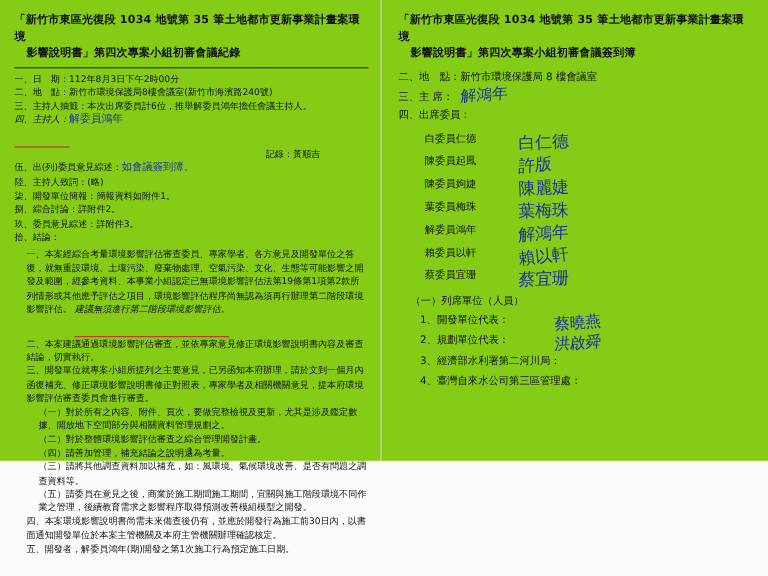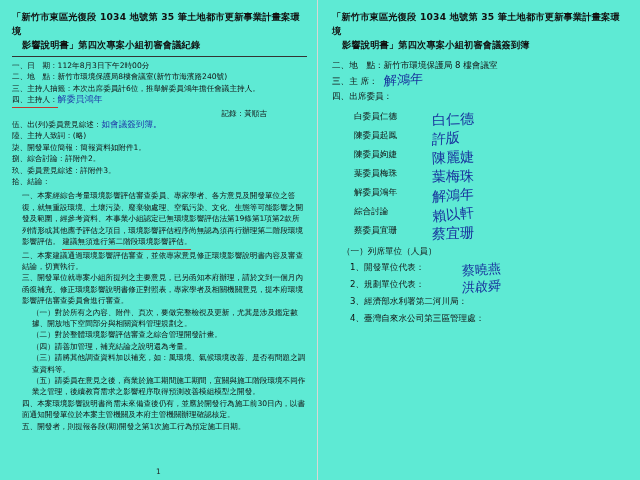--- a/index.html
+++ b/index.html
@@ -12,41 +12,41 @@
   }
   .page{
     position:relative;
     width:640px;height:480px;
     background:#fbfbf9;
     display:flex;
   }
   .sheet{
     position:relative;
     box-sizing:border-box;
-    background:#5eead4;
-    height:480px;
+    background:#84cc16;
+    height:384px;
   }
   .left{
     width:318px;
     padding:10px 10px 6px 12px;
     border-right:1px solid #d8d8d4;
   }
   .right{
     width:322px;
     padding:10px 14px 6px 14px;
   }
   
   .ttl{
     font-size:9.2px;
     line-height:14px;
     letter-spacing:0.2px;
     text-align:left;
     font-weight:600;
   }
-  .ttl .l2{display:block;}
+  .ttl .l2{display:block;font-family:Liberation Mono, monospace;}
   .rule{
     border:0;border-top:1px solid #333;
     margin:4px 0 3px 0;
   }
   .line{
     font-size:7.6px;
     line-height:11.4px;
     white-space:nowrap;
   }
   .ind1{padding-left:0;}
@@ -58,21 +58,22 @@
     white-space:normal;
   }
   .hand{
     font-family:"DejaVu Serif","Liberation Serif",serif;
     color:#1b2f8a;
   }
   .hand-blue{color:#1d36a8;}
   .underline-red{
     border-bottom:1.2px solid #c0392b;
     display:inline-block;
-    padding-bottom:1px;
+    padding-bottom:16px;
+    font-style:italic;
   }
   .pagenum{
     position:absolute;
     bottom:4px;left:0;right:0;
     text-align:center;
     font-size:7.5px;
     color:#222;
   }
   
   .r-item{
@@ -211,21 +212,21 @@
       <span>（三）</span><span>請將其他調查資料加以補充，如：風環境、氣候環境改善、是否有問題之調查資料等。</span>
     </div>
     <div class="wrapline ind3">
       <span>（五）</span><span>請委員在意見之後，商業於施工期間施工期間，宜關與施工階段環境不同作業之管理，後續教育需求之影響程序取得預測改善模組模型之開發。</span>
     </div>
 
     <div class="wrapline ind2">
       <span>四、</span><span>本案環境影響說明書尚需未來備查後仍有，並應於開發行為施工前30日內，以書面通知開發單位於本案主管機關及本府主管機關辦理確認核定。</span>
     </div>
     <div class="wrapline ind2">
-      <span>五、</span><span>開發者，則提報各段(期)開發之第1次施工行為預定施工日期。</span>
+      <span>五、</span><span>開發者，解委員鴻年(期)開發之第1次施工行為預定施工日期。</span>
     </div>
 
     <div class="pagenum">1</div>
   </div>
 
   <div class="sheet right">
 
     <div class="ttl">
       <span>「新竹市東區光復段 1034 地號第 35 筆土地都市更新事業計畫案環境</span>
       <span class="l2" style="padding-left:10px;">影響說明書」第四次專案小組初審會議簽到簿</span>
@@ -259,21 +260,21 @@
     </div>
     <div class="memrow">
       <span class="nm">葉委員梅珠</span>
       <span class="sg" style="transform:rotate(-1deg);">葉梅珠</span>
     </div>
     <div class="memrow">
       <span class="nm">解委員鴻年</span>
       <span class="sg" style="transform:rotate(-4deg) skewX(-6deg);">解鴻年</span>
     </div>
     <div class="memrow">
-      <span class="nm">綜合討論</span>
+      <span class="nm">賴委員以軒</span>
       <span class="sg" style="transform:rotate(-6deg);">賴以軒</span>
     </div>
     <div class="memrow">
       <span class="nm">蔡委員宜珊</span>
       <span class="sg" style="transform:rotate(-2deg) skewX(-5deg);">蔡宜珊</span>
     </div>
 
     <div class="grp">（一）列席單位（人員）</div>
 
     <div class="unitrow">

